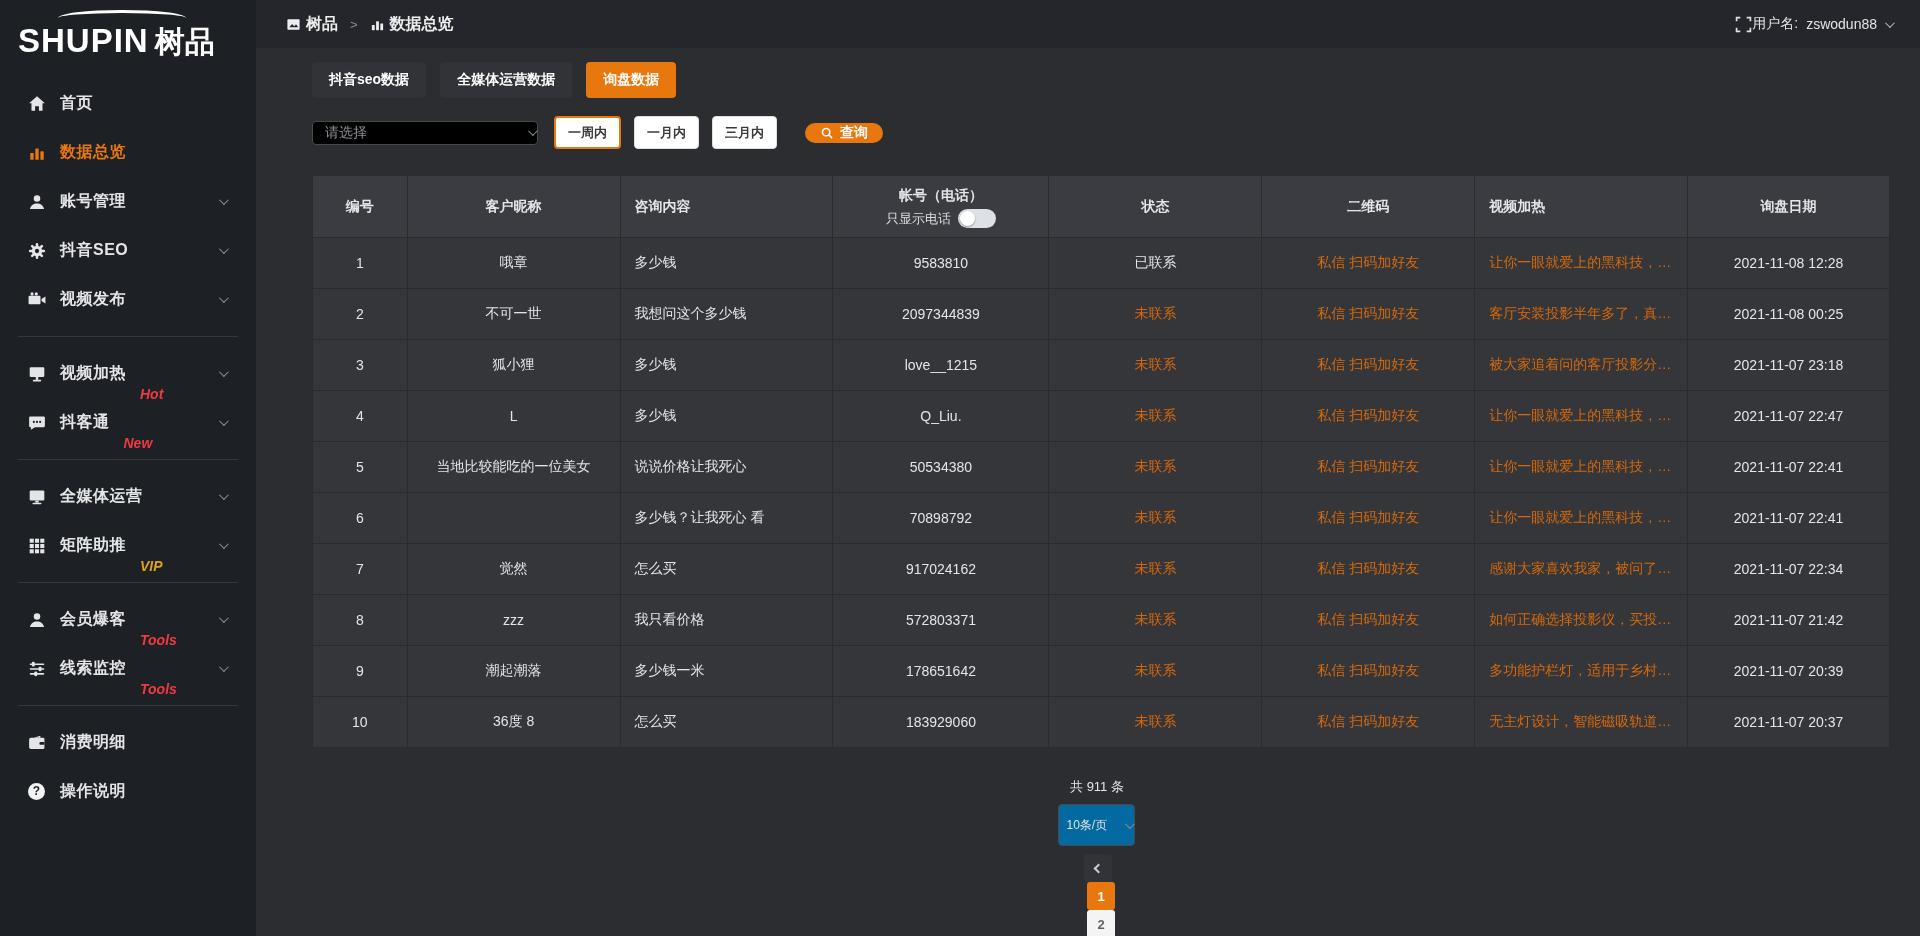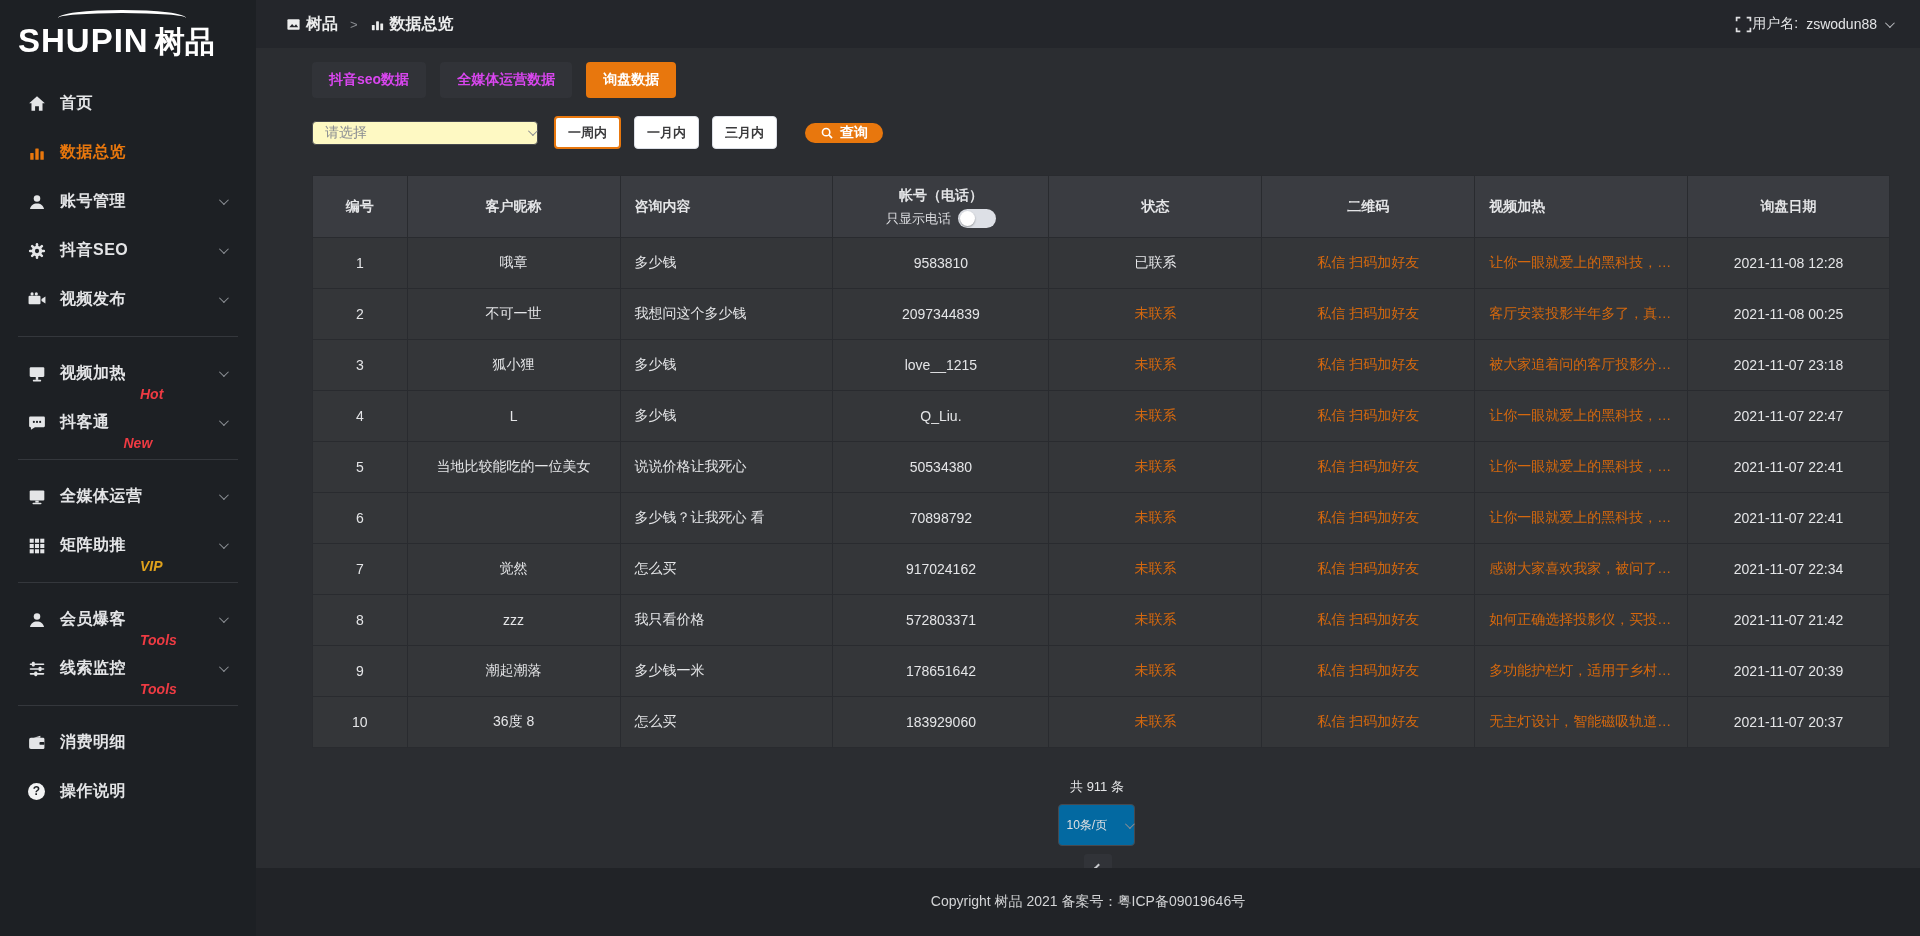--- a/index.html
+++ b/index.html
@@ -42,26 +42,26 @@
   .top-right { display:flex; align-items:center; }
   .fs-icn { width:17px; height:17px; cursor:pointer; color:#dfe0e2; }
   .fs-icn svg { width:17px; height:17px; display:block; }
   .user { display:flex; align-items:center; gap:8px; font-size:14px; color:#e3e4e6; cursor:pointer; }
   .user .chev { color:#b9bbbf; }
 
   
   .content { flex:1; background:#2b2d31; padding:14px 30px 0 56px; overflow:hidden; }
   .tabs { display:flex; gap:14px; }
   .tab { height:36px; padding:0 17px; border:none; border-radius:4px; background:#313338;
-    color:#d946ef; font-size:14px; font-weight:700; cursor:pointer;
+    color:#ffffff; font-size:14px; font-weight:700; cursor:pointer;
     font-family:inherit; }
   .tab.active { background:#e8770d; color:#fff; }
 
   .filters { display:flex; align-items:center; margin-top:18px; gap:14px; }
-  .sel { height:24px; background:#fef9c3; border:1px solid #47494e; border-radius:4px;
+  .sel { height:24px; background:#000000; border:1px solid #47494e; border-radius:4px;
     display:flex; align-items:center; justify-content:space-between; cursor:pointer; }
   .sel-main { width:215px; padding:0 12px; color:#8a8d93; font-size:14px; }
   .sel .chev { color:#8a8d93; margin-right:2px; }
   .ranges { display:flex; gap:13px; margin-left:2px; }
   .range-btn { height:33px; min-width:63px; padding:3px 12px; background:#fff; border:1px solid #dcdfe6;
     border-radius:4px; color:#3b3b3d; font-size:13px; font-weight:700; cursor:pointer; font-family:inherit; }
   .range-btn.active { border:2px solid #e8770d; }
   .query-btn { height:20px; padding:0 15px; margin-left:14px; background:#e8770d; color:#fff;
     border:none; border-radius:12px; font-size:14px; font-weight:700; display:flex; align-items:center;
     gap:6px; cursor:pointer; font-family:inherit; }
@@ -514,18 +514,15 @@
               <span class="pchev-r"></span>
             </button>
           </div>
         <span class="goto-label">前往</span>
         <input class="goto" value="1" style="">
         <span class="page-label">页</span>
       </div>
 
     </main>
 
-    <footer class="footer">
-      <span>Copyright 树品 2021 备案号：粤ICP备09019646号</span>
-    </footer>
 
   </div>
 </div>
 
 </body></html>

